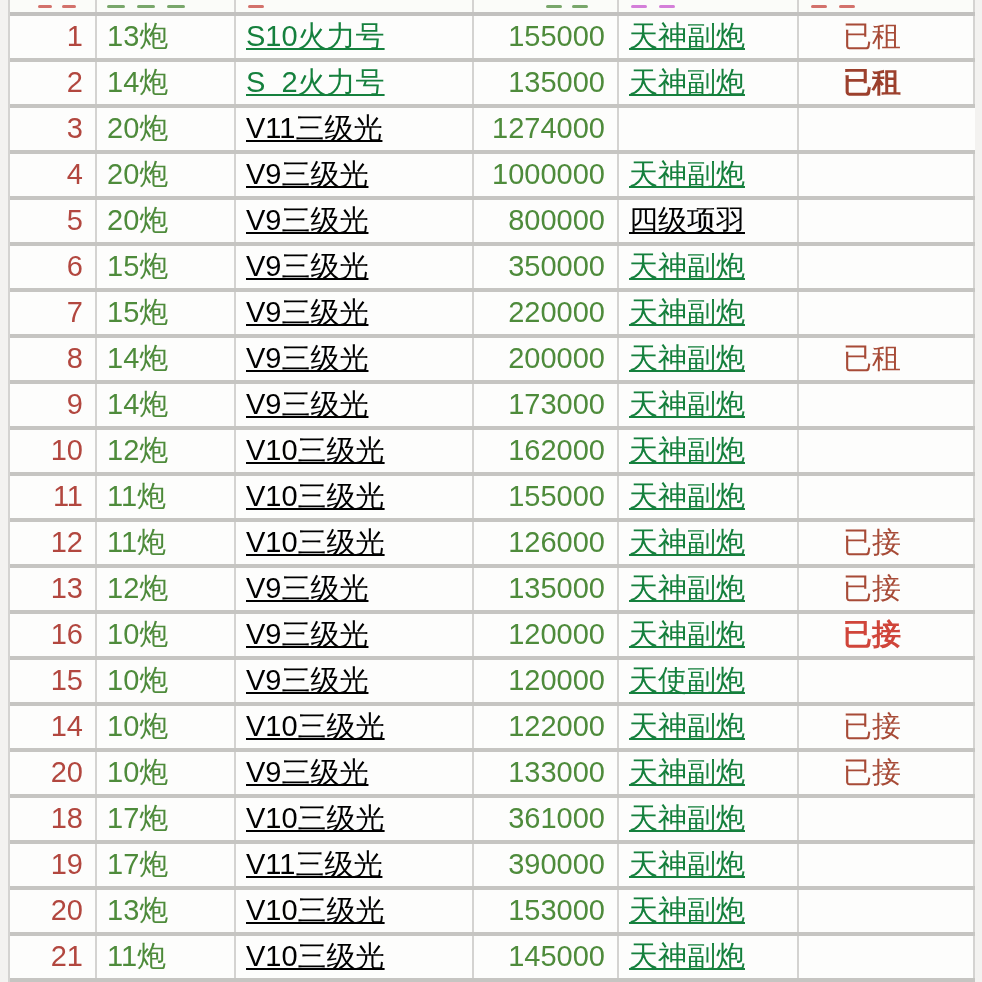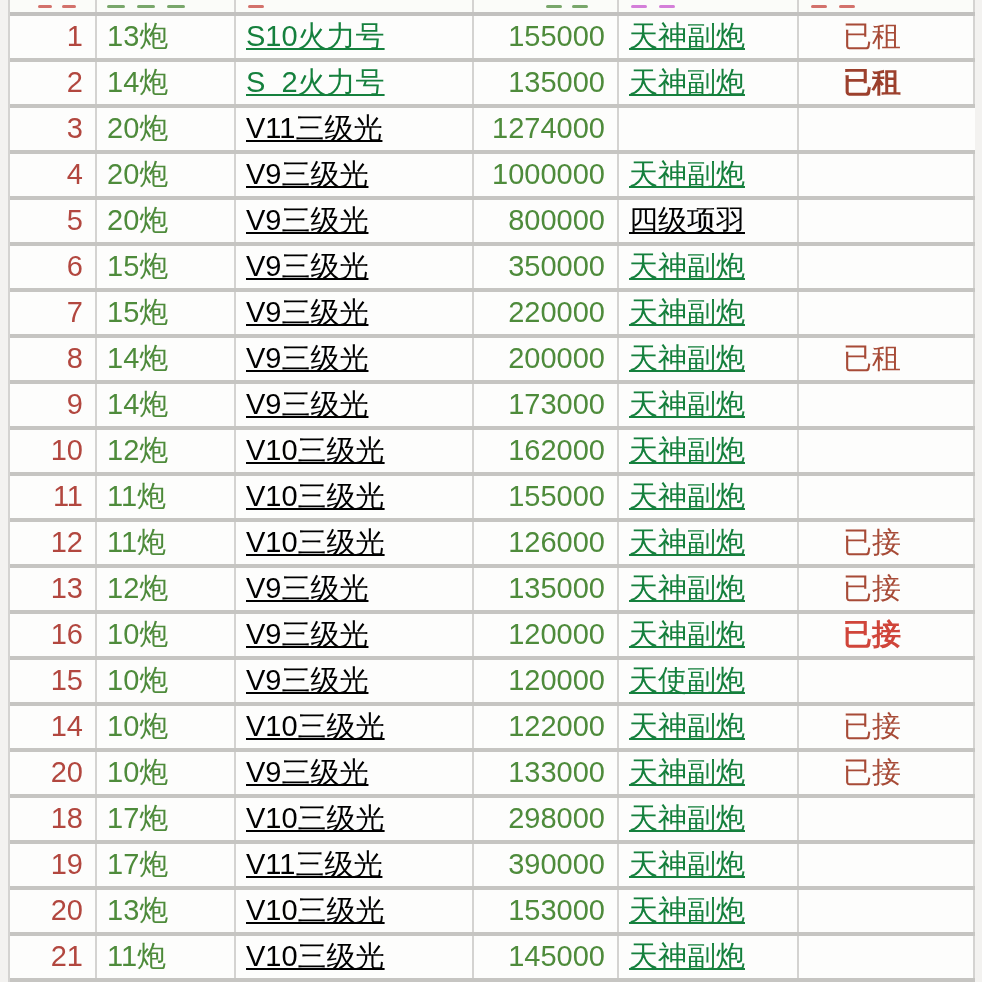--- a/index.html
+++ b/index.html
@@ -232,21 +232,21 @@
         <div class="cell c-magenta">V9三级光</div>
         <div class="cell right c-green">133000</div>
         <div class="cell c-red">天神副炮</div>
         <div class="cell c-status">已接</div>
       </div>
 
       <div class="row">
         <div class="cell right c-num">18</div>
         <div class="cell c-green">17炮</div>
         <div class="cell c-magenta">V10三级光</div>
-        <div class="cell right c-green">298000</div>
+        <div class="cell right c-green">361000</div>
         <div class="cell c-red">天神副炮</div>
         <div class="cell c-status"></div>
       </div>
 
       <div class="row">
         <div class="cell right c-num">19</div>
         <div class="cell c-green">17炮</div>
         <div class="cell c-magenta">V11三级光</div>
         <div class="cell right c-green">390000</div>
         <div class="cell c-red">天神副炮</div>

